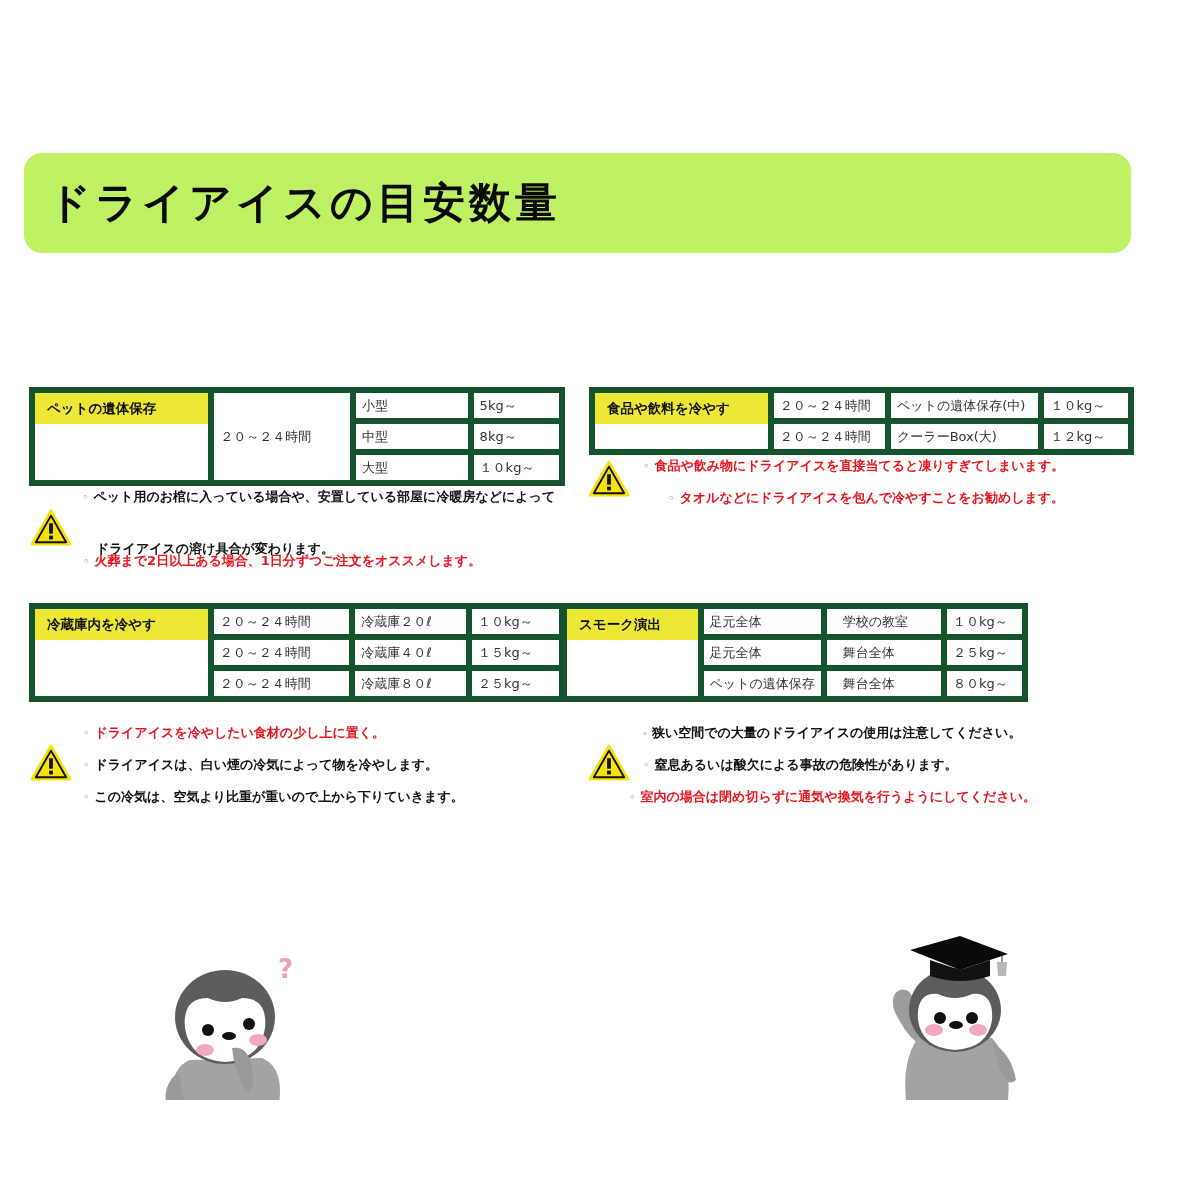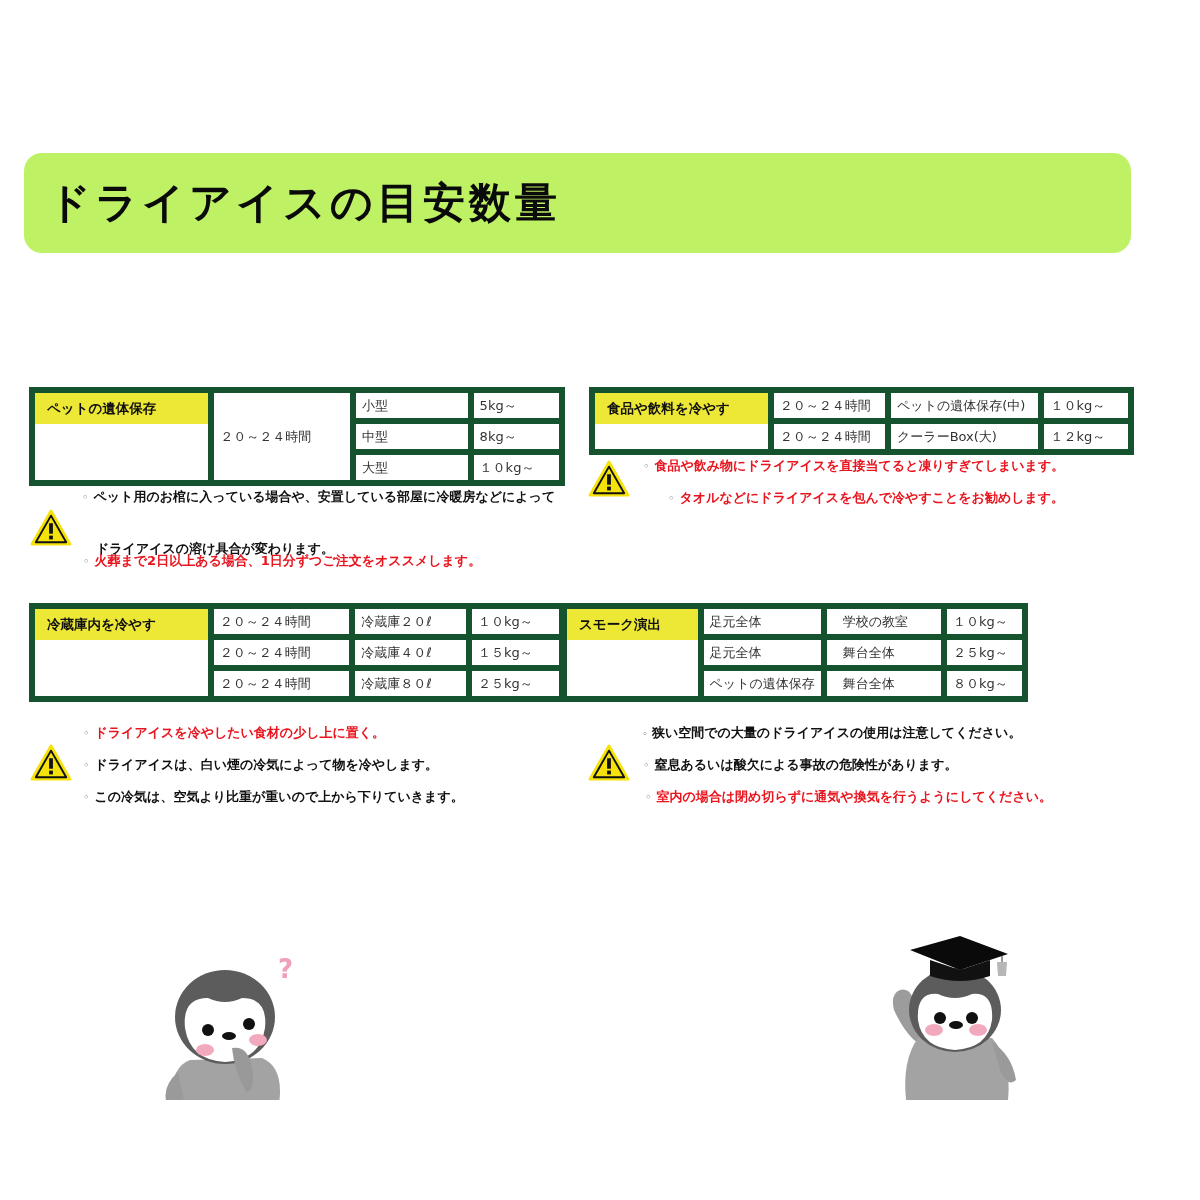--- a/index.html
+++ b/index.html
@@ -217,21 +217,21 @@
     <path d="M22 7 L38 35 L6 35 Z" fill="#f5e20a" stroke="#111" stroke-width="2" stroke-linejoin="round"></path>
     <rect x="20" y="15" width="4" height="11" fill="#111"></rect>
     <rect x="20" y="28" width="4" height="4" fill="#111"></rect>
   </svg>
   <div class="note-line" style="left:643px; top:724px;font-family:Liberation Serif, serif;">
     <span class="bullet">◦</span><span>狭い空間での大量のドライアイスの使用は注意してください。</span>
   </div>
   <div class="note-line" style="left:643px; top:756px;">
     <span class="bullet">◦</span><span>窒息あるいは酸欠による事故の危険性があります。</span>
   </div>
-  <div class="note-line red" style="left:645px; top:788px;">
+  <div class="note-line red" style="left:629px; top:788px;">
     <span class="bullet">◦</span><span>室内の場合は閉め切らずに通気や換気を行うようにしてください。</span>
   </div>
 </div>
 
 <svg class="penguin" style="left:150px; top:950px;" width="170" height="150" viewBox="0 0 170 150">
 
   <path d="M40 110 Q18 118 22 160 L128 160 Q136 118 112 108 Z" fill="#a3a3a3"></path>
   <path d="M28 122 Q8 140 20 160 L36 160 Z" fill="#9a9a9a"></path>
 
   <ellipse cx="75" cy="67" rx="50" ry="47" fill="#5c5c5c"></ellipse>

